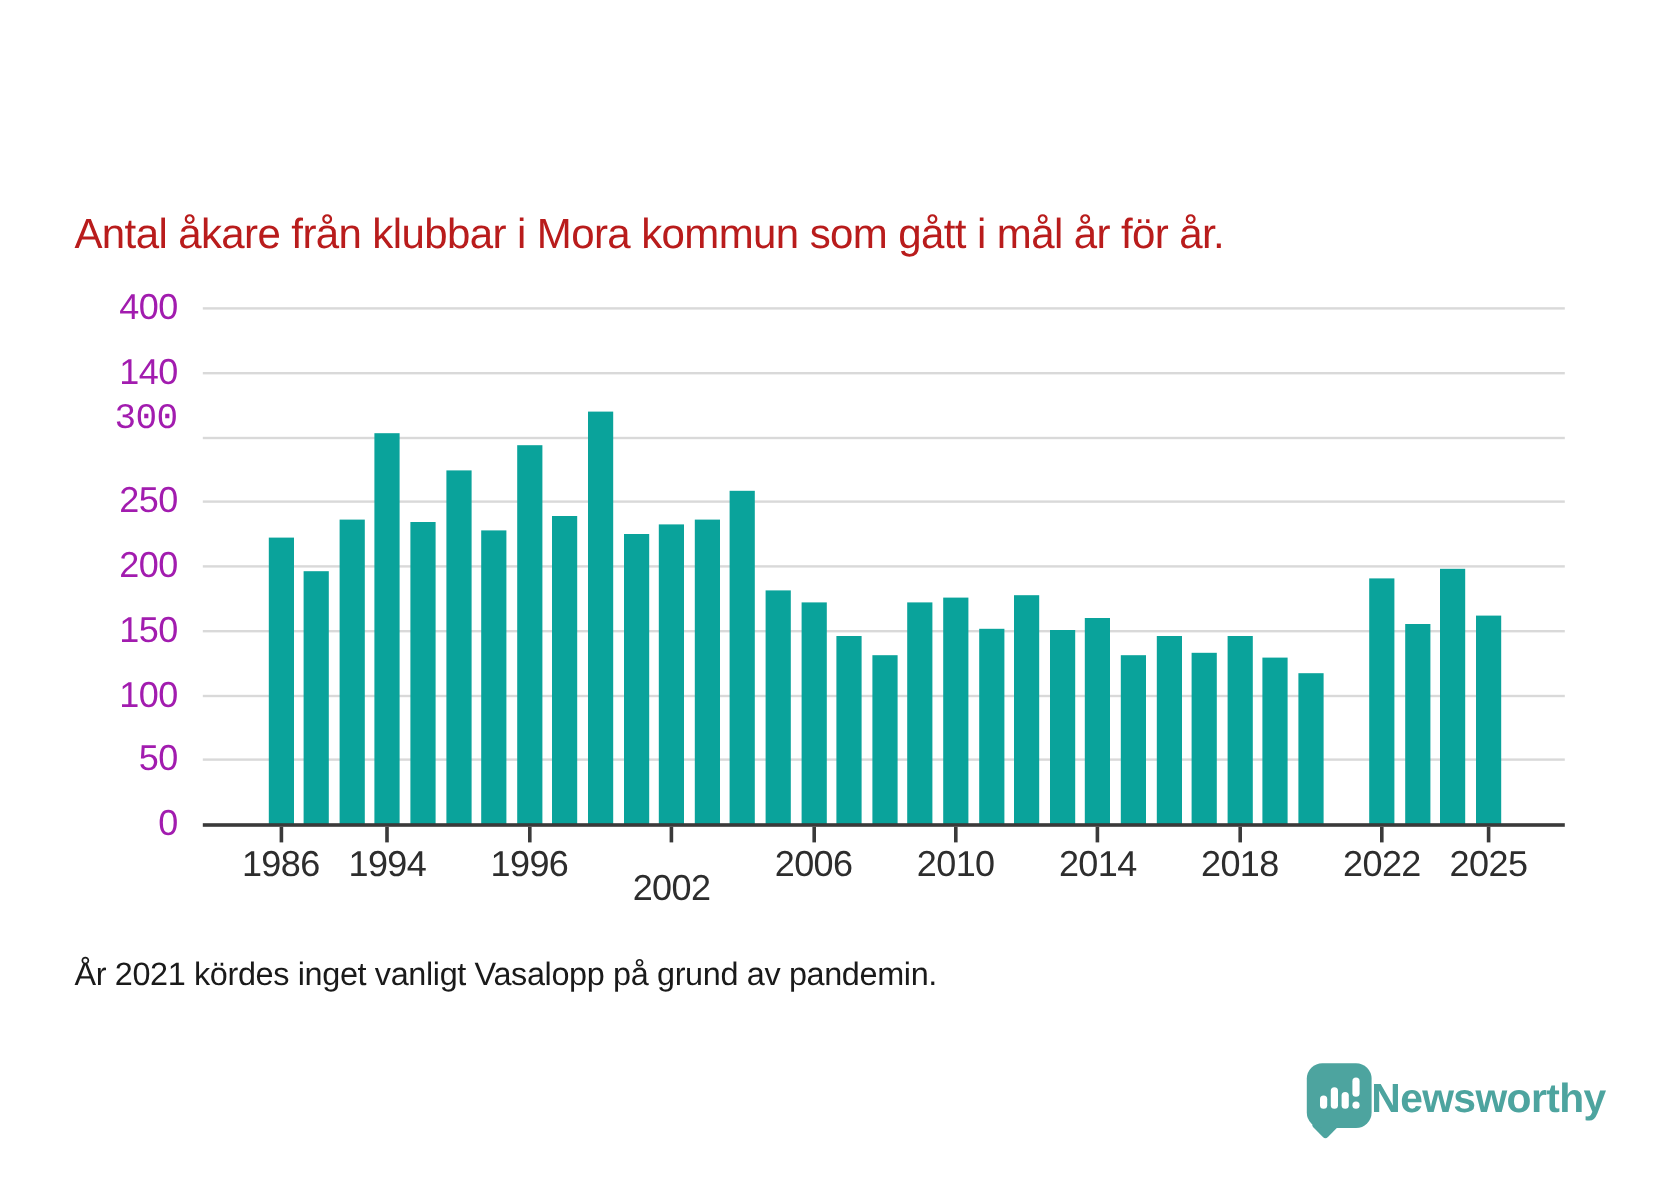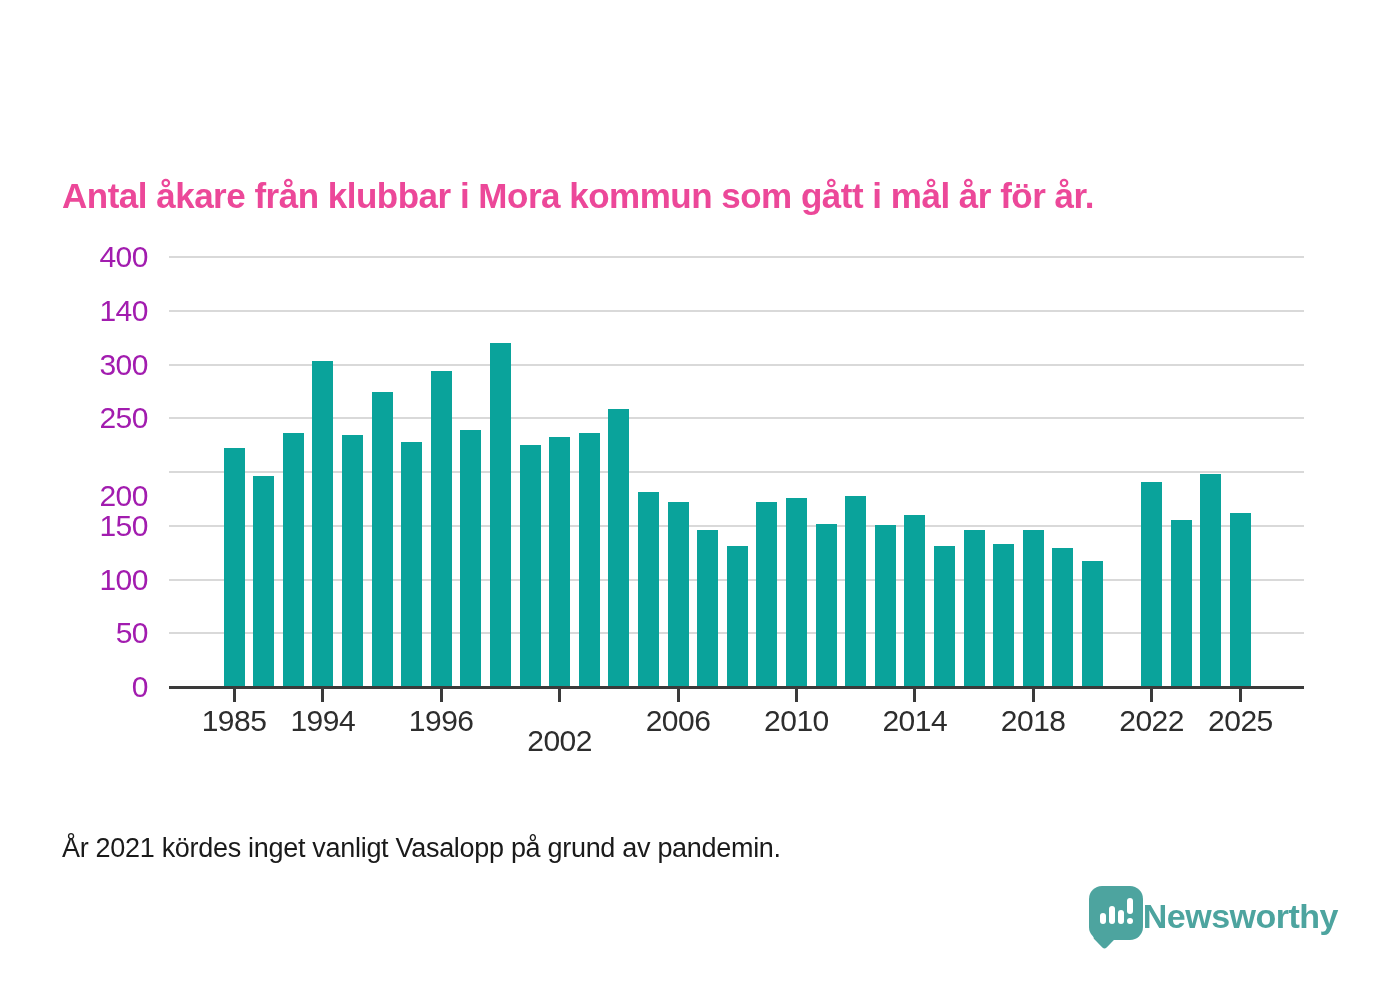--- a/index.html
+++ b/index.html
@@ -18,23 +18,23 @@
     font-weight: 700;
     letter-spacing: -1.5px;
     color: #1a1a1a;
     line-height: 52px;
     white-space: nowrap;
   }
   .subtitle {
     position: absolute;
     left: 62px; top: 176px;
     font-size: 35px;
-    font-weight: 700;
-    letter-spacing: -0.5px;
-    color: #ec4899;
+    font-weight: 400;
+    letter-spacing: -0.5px;
+    color: #b91c1c;
     line-height: 40px;
     white-space: nowrap;
   }
   .gridline { position: absolute; height: 2px; }
   .bar { position: absolute; }
   .ylabel {
     position: absolute;
     left: 38px; width: 110px; height: 34px;
     line-height: 34px;
     text-align: right;
@@ -54,21 +54,20 @@
     letter-spacing: -0.5px;
   }
   .footnote {
     position: absolute;
     left: 62px; top: 795px;
     font-size: 27px;
     letter-spacing: -0.3px;
     color: #1a1a1a;
     line-height: 34px;
     white-space: nowrap;
-    margin-top: 36px;
   }
   .logo {
     position: absolute;
     right: 62px; top: 886px;
     display: flex;
     align-items: center;
     height: 60px;
   }
   .logo-mark { position: relative; width: 54px; height: 60px; }
   .logo-bubble {
@@ -119,23 +118,23 @@
       <div class="gridline" style="left: 169px; width: 1135px; top: 524.75px; background: rgb(217, 217, 217);"></div>
       <div class="gridline" style="left: 169px; width: 1135px; top: 471px; background: rgb(217, 217, 217);"></div>
       <div class="gridline" style="left: 169px; width: 1135px; top: 417.25px; background: rgb(217, 217, 217);"></div>
       <div class="gridline" style="left: 169px; width: 1135px; top: 363.5px; background: rgb(217, 217, 217);"></div>
       <div class="gridline" style="left: 169px; width: 1135px; top: 309.75px; background: rgb(217, 217, 217);"></div>
       <div class="gridline" style="left: 169px; width: 1135px; top: 256px; background: rgb(217, 217, 217);"></div>
       <div class="ylabel" style="top: 670px;">0</div>
       <div class="ylabel" style="top: 616.25px;">50</div>
       <div class="ylabel" style="top: 562.5px;">100</div>
       <div class="ylabel" style="top: 508.75px;">150</div>
-      <div class="ylabel" style="top: 455px; margin-top: 24px;">200</div>
+      <div class="ylabel" style="top: 455px;">200</div>
       <div class="ylabel" style="top: 401.25px;">250</div>
-      <div class="ylabel" style="top: 348px;">300</div>
+      <div class="ylabel" style="top: 333px; font-family: Liberation Mono, monospace;">300</div>
       <div class="ylabel" style="top: 293.75px;">140</div>
       <div class="ylabel" style="top: 240px;">400</div>
       <div class="bar" style="left: 223.5px; width: 21px; top: 448.35px; height: 238.65px; background: rgb(10, 163, 155);"></div>
       <div class="bar" style="left: 253.1px; width: 21px; top: 476.3px; height: 210.7px; background: rgb(10, 163, 155);"></div>
       <div class="bar" style="left: 282.7px; width: 21px; top: 433.3px; height: 253.7px; background: rgb(10, 163, 155);"></div>
       <div class="bar" style="left: 312.3px; width: 21px; top: 361.275px; height: 325.725px; background: rgb(10, 163, 155);"></div>
       <div class="bar" style="left: 341.9px; width: 21px; top: 435.45px; height: 251.55px; background: rgb(10, 163, 155);"></div>
       <div class="bar" style="left: 371.5px; width: 21px; top: 392.45px; height: 294.55px; background: rgb(10, 163, 155);"></div>
       <div class="bar" style="left: 401.1px; width: 21px; top: 441.9px; height: 245.1px; background: rgb(10, 163, 155);"></div>
       <div class="bar" style="left: 430.7px; width: 21px; top: 370.95px; height: 316.05px; background: rgb(10, 163, 155);"></div>
@@ -160,21 +159,21 @@
       <div class="bar" style="left: 993.1px; width: 21px; top: 544.025px; height: 142.975px; background: rgb(10, 163, 155);"></div>
       <div class="bar" style="left: 1022.7px; width: 21px; top: 530.05px; height: 156.95px; background: rgb(10, 163, 155);"></div>
       <div class="bar" style="left: 1052.3px; width: 21px; top: 548.325px; height: 138.675px; background: rgb(10, 163, 155);"></div>
       <div class="bar" style="left: 1081.9px; width: 21px; top: 561.225px; height: 125.775px; background: rgb(10, 163, 155);"></div>
       <div class="bar" style="left: 1141.1px; width: 21px; top: 481.675px; height: 205.325px; background: rgb(10, 163, 155);"></div>
       <div class="bar" style="left: 1170.7px; width: 21px; top: 520.375px; height: 166.625px; background: rgb(10, 163, 155);"></div>
       <div class="bar" style="left: 1200.3px; width: 21px; top: 474.15px; height: 212.85px; background: rgb(10, 163, 155);"></div>
       <div class="bar" style="left: 1229.9px; width: 21px; top: 512.85px; height: 174.15px; background: rgb(10, 163, 155);"></div>
       <div class="xaxis-line" style="left: 169px; width: 1135px; top: 686px; background: rgb(58, 58, 58);"></div>
       <div class="xtick" style="left: 232.5px; top: 689px; background: rgb(58, 58, 58);"></div>
-      <div class="xlabel" style="left: 174px; top: 704px;">1985</div>
+      <div class="xlabel" style="left: 174px; top: 704px;">1986</div>
       <div class="xtick" style="left: 321.3px; top: 689px; background: rgb(58, 58, 58);"></div>
       <div class="xlabel" style="left: 262.8px; top: 704px;">1994</div>
       <div class="xtick" style="left: 439.7px; top: 689px; background: rgb(58, 58, 58);"></div>
       <div class="xlabel" style="left: 381.2px; top: 704px;">1996</div>
       <div class="xtick" style="left: 558.1px; top: 689px; background: rgb(58, 58, 58);"></div>
       <div class="xlabel" style="left: 499.6px; top: 724px;">2002</div>
       <div class="xtick" style="left: 676.5px; top: 689px; background: rgb(58, 58, 58);"></div>
       <div class="xlabel" style="left: 618px; top: 704px;">2006</div>
       <div class="xtick" style="left: 794.9px; top: 689px; background: rgb(58, 58, 58);"></div>
       <div class="xlabel" style="left: 736.4px; top: 704px;">2010</div>

